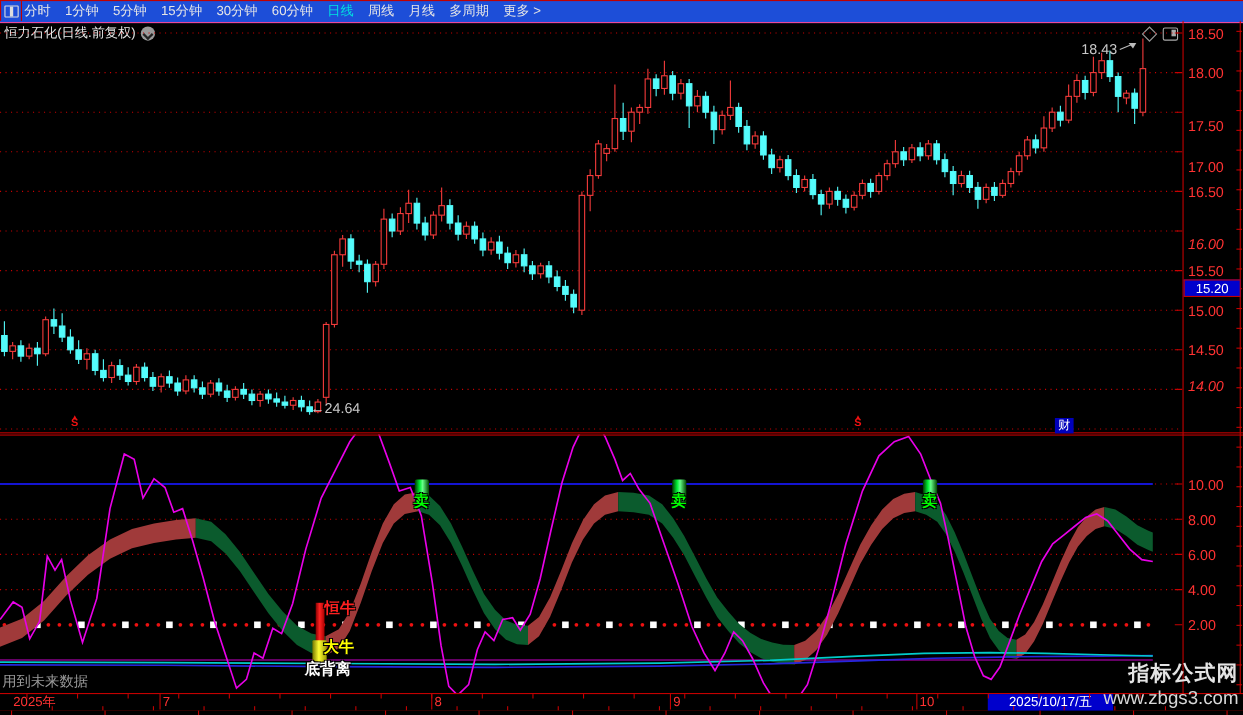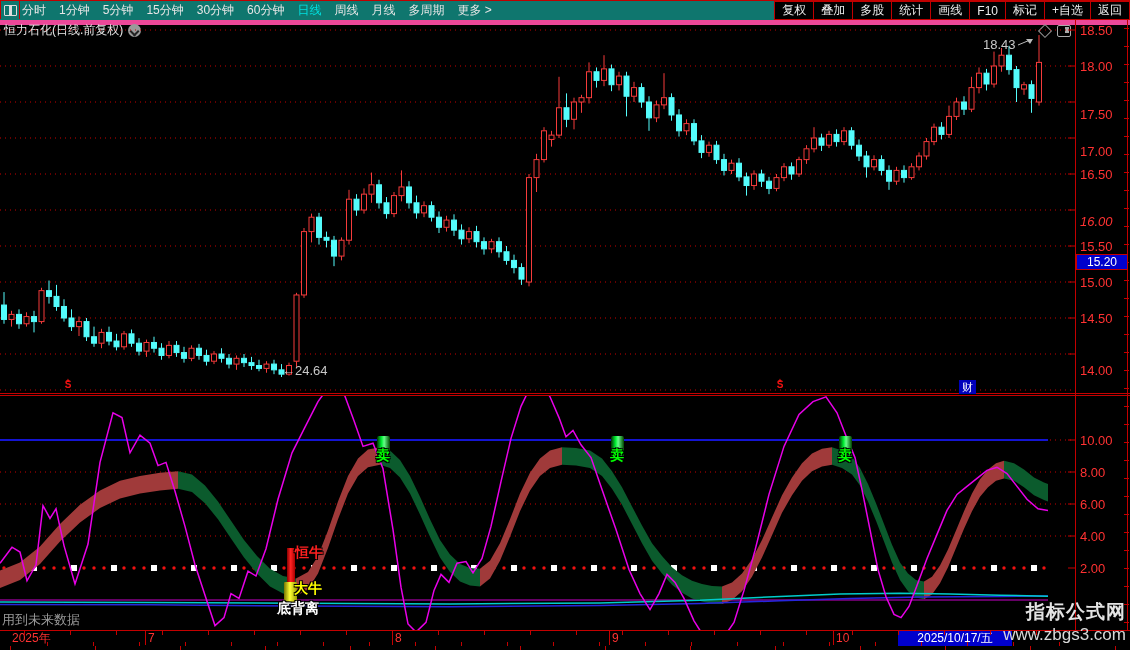--- a/index.html
+++ b/index.html
@@ -1,20 +1,20 @@
 <!DOCTYPE html>
 <html><head>
 <meta charset="utf-8">
 <style>
   html,body{margin:0;padding:0;background:#000;}
   #app{position:relative;width:1130px;height:650px;background:#000;overflow:hidden;
        font-family:"Liberation Sans","DejaVu Sans",sans-serif;-webkit-font-smoothing:none;}
   .abs{position:absolute;}
   
-  #toolbar{left:0;top:0;width:1130px;height:19px;border-top:1px solid #c00000;border-bottom:5px solid #ec4899;background:#0f766e;}
+  #toolbar{left:0;top:0;width:1130px;height:19px;border-top:1px solid #c00000;border-bottom:1px solid #ec4899;background:#1d4ed8;}
   #tl-iconbox{left:0;top:0;width:18px;height:18px;border-right:1px solid #c00000;border-left:1px solid #c00000;display:flex;align-items:center;justify-content:center;}
   .winsplit{width:11px;height:9px;border:1px solid #ddd;border-radius:1px;position:relative;}
   .winsplit:before{content:"";position:absolute;left:4px;top:0;width:3px;height:9px;background:#ddd;}
   #tabs{left:22px;top:0;height:18px;display:flex;align-items:center;gap:13px;}
   .tab{color:#e6e6e6;font-size:12px;white-space:nowrap;cursor:default;}
   .tab.active{color:#00e0e0;}
   #tbuttons{right:0;top:0;height:19px;display:flex;}
   .tbtn{height:17px;border:1px solid #c00000;border-left:none;color:#eee;font-size:12px;
         display:flex;align-items:center;padding:0 7px;white-space:nowrap;background:#000;}
   .tbtn:first-child{border-left:1px solid #c00000;}
@@ -82,31 +82,20 @@
         <span class="tab">1分钟</span>
         <span class="tab">5分钟</span>
         <span class="tab">15分钟</span>
         <span class="tab">30分钟</span>
         <span class="tab">60分钟</span>
         <span class="tab active">日线</span>
         <span class="tab">周线</span>
         <span class="tab">月线</span>
         <span class="tab">多周期</span>
         <span class="tab">更多 &gt;</span>
-      </div>
-    <div id="tbuttons" class="abs">
-        <div class="tbtn">复权</div>
-        <div class="tbtn">叠加</div>
-        <div class="tbtn">多股</div>
-        <div class="tbtn">统计</div>
-        <div class="tbtn">画线</div>
-        <div class="tbtn">F10</div>
-        <div class="tbtn">标记</div>
-        <div class="tbtn">+自选</div>
-        <div class="tbtn">返回</div>
       </div>
   </div>
 
   <div id="title-row" class="abs">
     <span id="chart-title">恒力石化(日线.前复权)</span>
     <span class="chev-circle"></span>
   </div>
 
   <div class="abs" style="left:1040px;top:26px;">
       <div class="diamond"></div>
@@ -734,21 +723,21 @@
   <div id="price-axis">
       <div class="pricelab" style="top: 24px;">18.50</div>
       <div class="pricelab" style="top: 60px;">18.00</div>
       <div class="pricelab" style="top: 96px; margin-top: 12px;">17.50</div>
       <div class="pricelab" style="top: 145px;">17.00</div>
       <div class="pricelab" style="top: 168px;">16.50</div>
       <div class="pricelab" style="top: 215px; font-style: italic;">16.00</div>
       <div class="pricelab" style="top: 240px;">15.50</div>
       <div class="pricelab" style="top: 276px;">15.00</div>
       <div class="pricelab" style="top: 312px;">14.50</div>
-      <div class="pricelab" style="top: 364px;">14.00</div>
+      <div class="pricelab" style="top: 344px; font-style: italic;">14.00</div>
     </div>
   <div class="cur-price" style="top:254px;">15.20</div>
 
   <div class="annot" style="left:983px;top:37px;">18.43</div>
   <div class="annot" style="left:282px;top:363px;">←24.64</div>
 
   <div id="smarks">
       <div class="smark" style="left: 63px; top: 378px;"><span class="tri">▲</span><span>S</span></div>
       <div class="smark" style="left: 775px; top: 378px;"><span class="tri">▲</span><span>S</span></div>
     </div>

